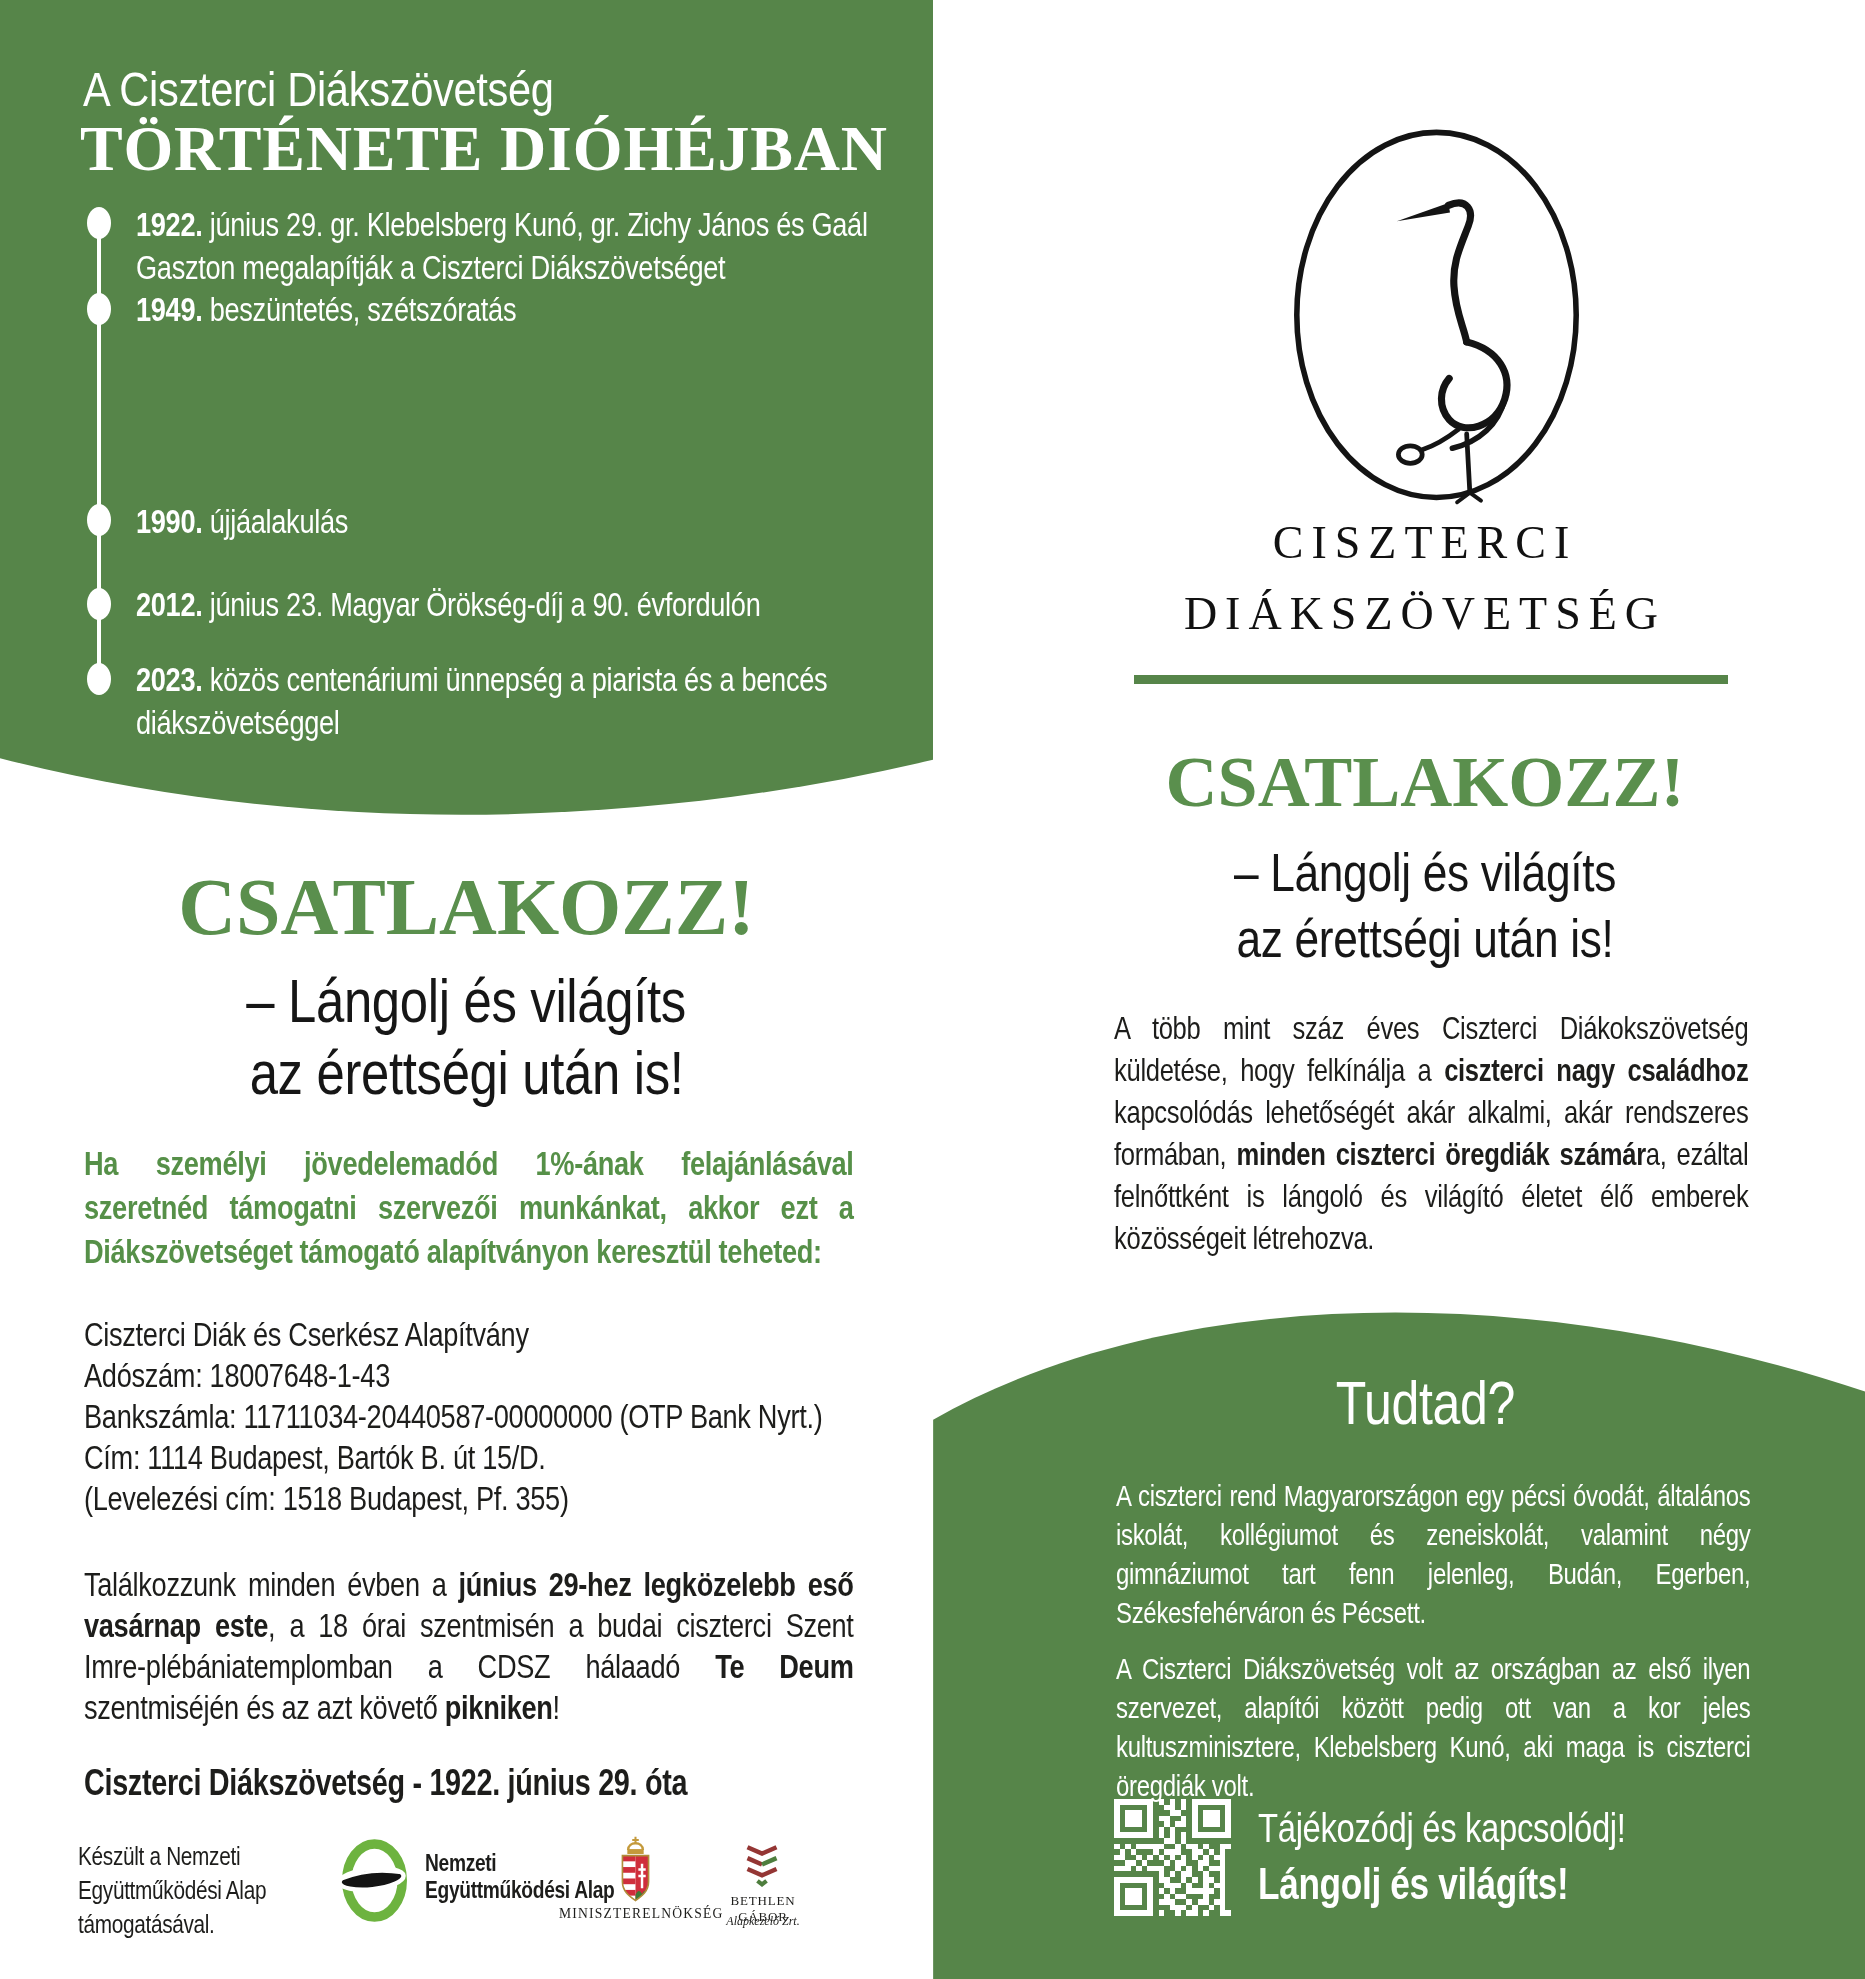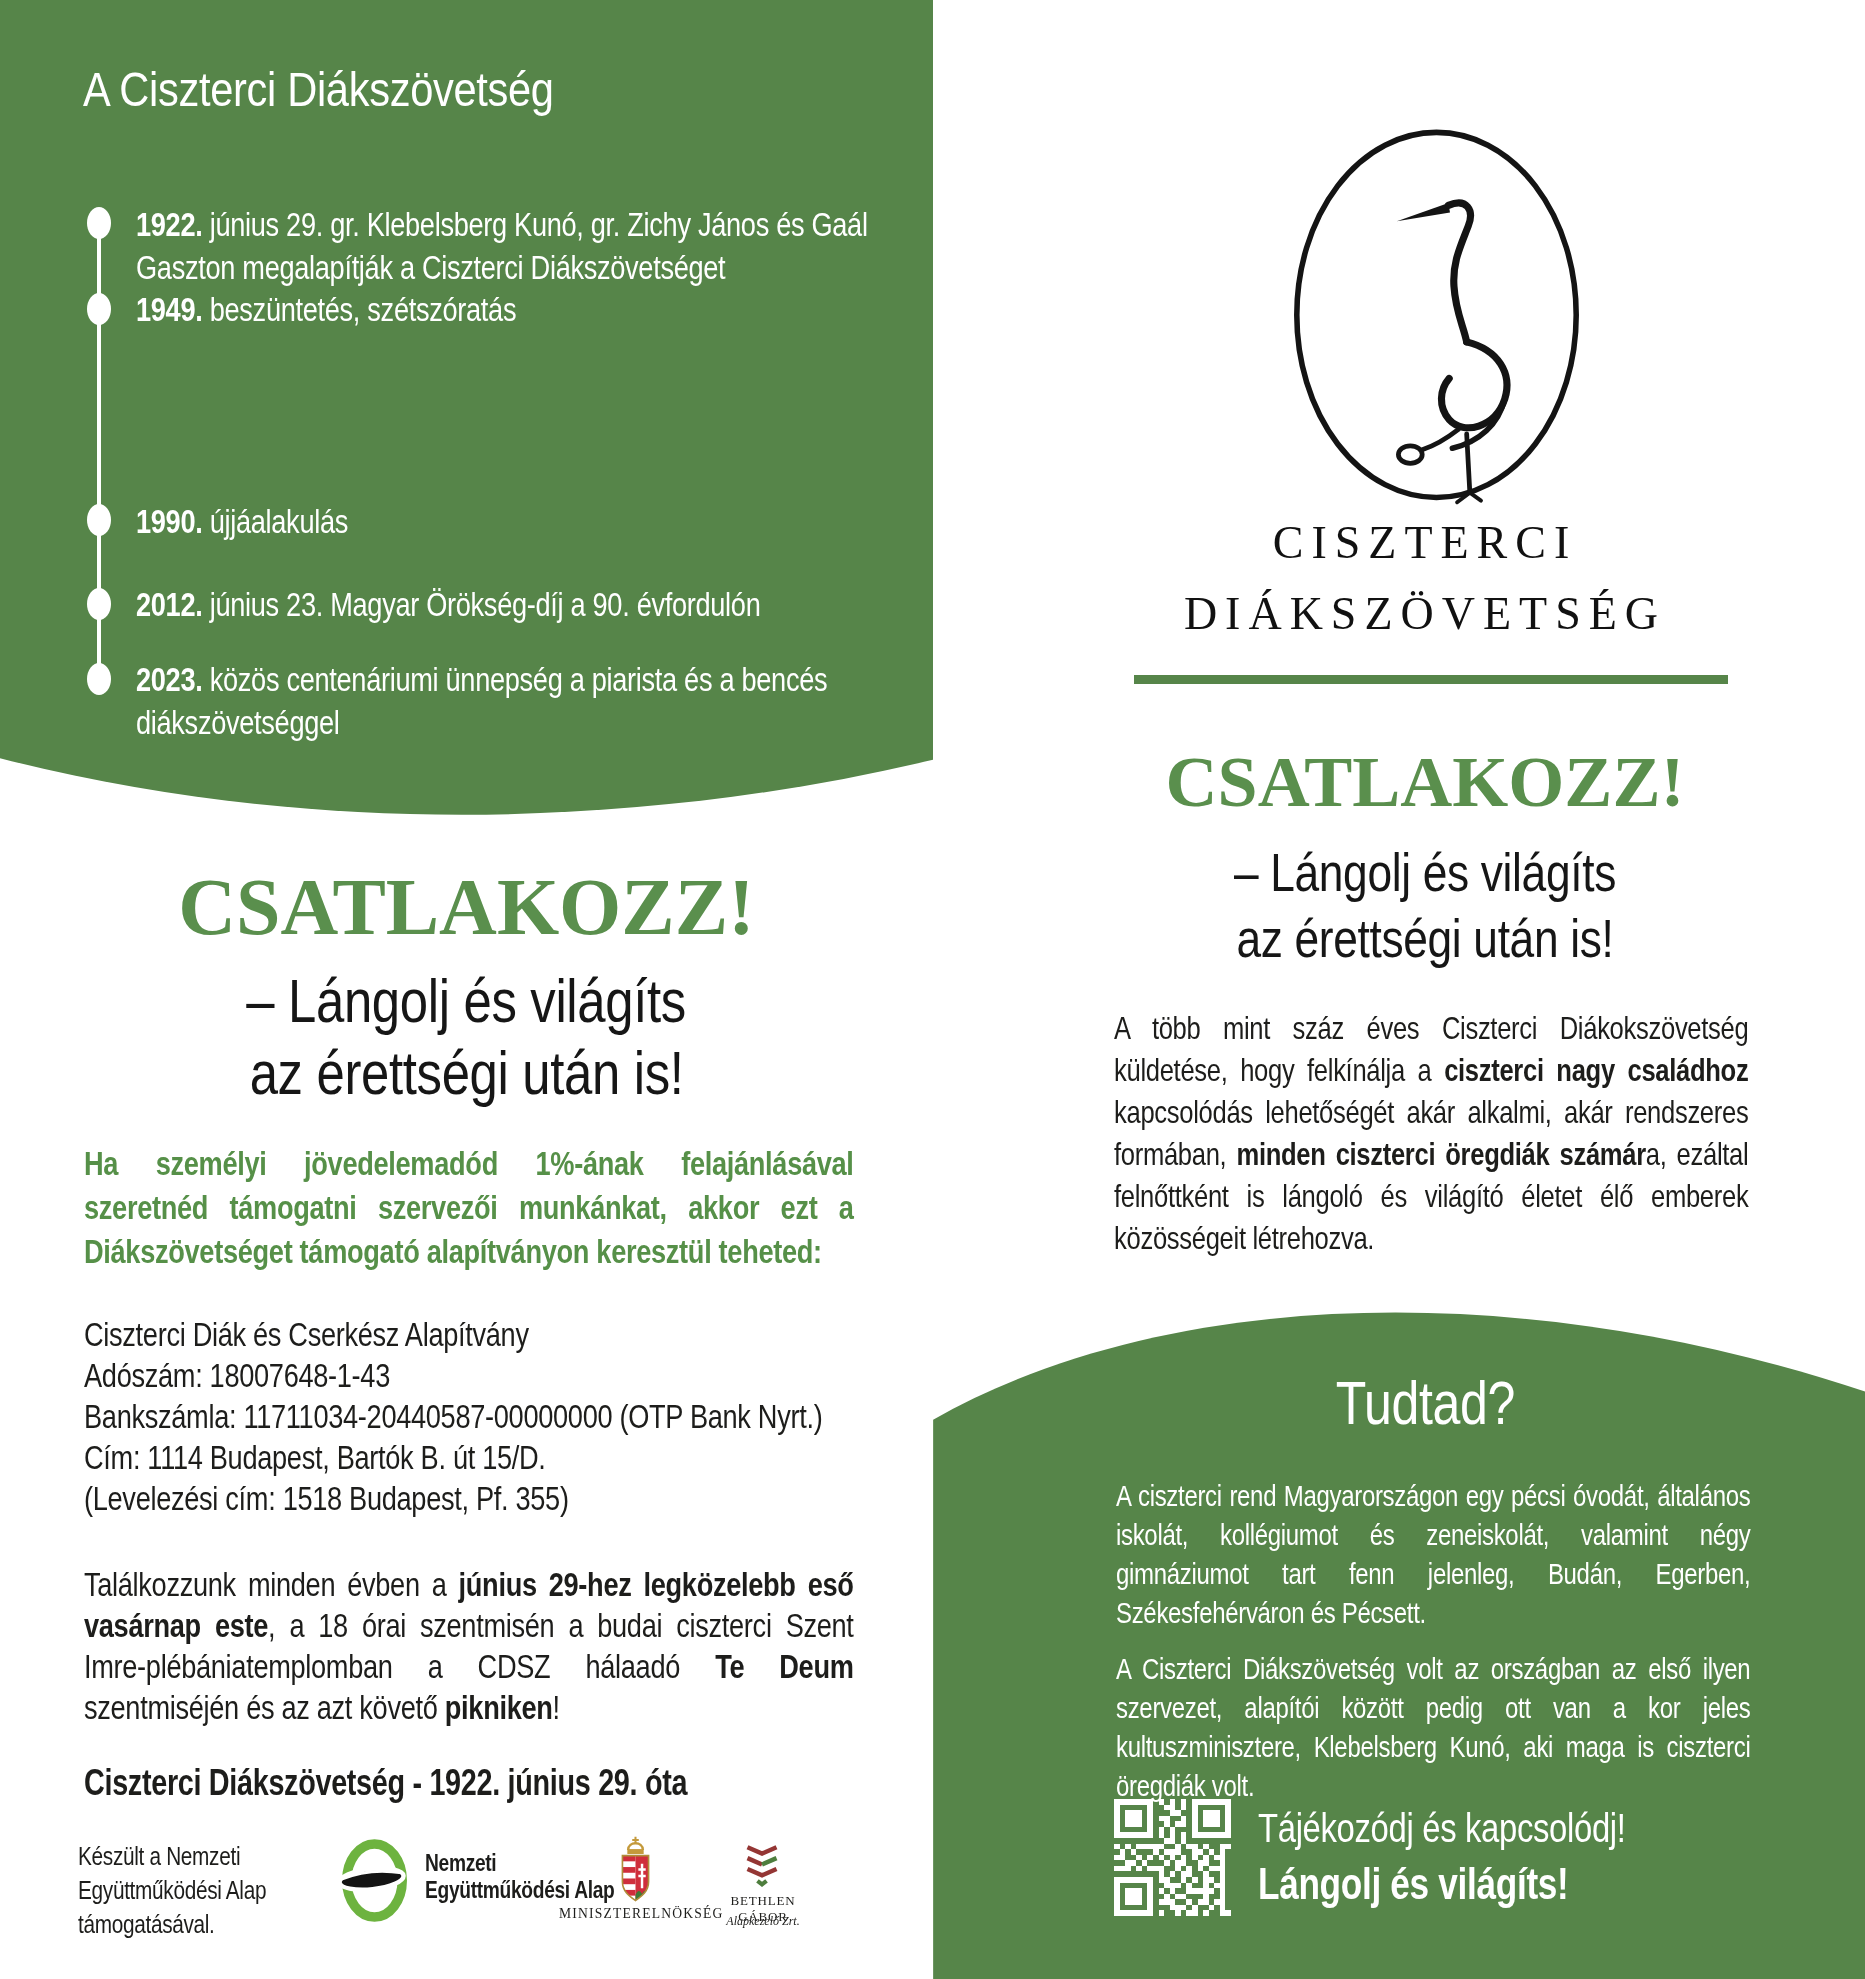--- a/index.html
+++ b/index.html
@@ -49,20 +49,21 @@
 </head>
 <body>
 
 <div id="canvas">
 
   <svg class="abs" style="left:0;top:0" width="933" height="846" viewBox="0 0 1169 1060">
     <path d="M0,0 H1169 V952 C800,1040 380,1048 0,950 Z" fill="#568549"></path>
   </svg>
 
   <div class="abs lh-title1 condL85" style="left:83px;top:61px;width:878px">A Ciszterci Diákszövetség</div>
+  <div class="abs lh-title2 serif" style="left:80px;top:112px;width:878px">TÖRTÉNETE DIÓHÉJBAN</div>
 
   <div class="abs tl-line" style="left:97px;top:223px;height:456px"></div>
   <div class="abs tl-dot" style="left:87px;top:207px"></div>
   <div class="abs tl-dot" style="left:87px;top:293px"></div>
   <div class="abs tl-dot" style="left:87px;top:504px"></div>
   <div class="abs tl-dot" style="left:87px;top:588px"></div>
   <div class="abs tl-dot" style="left:87px;top:663px"></div>
 
   <div class="abs tl-item condL" style="left:136px;top:203px;width:918px">
     <span class="b">1922.</span>

